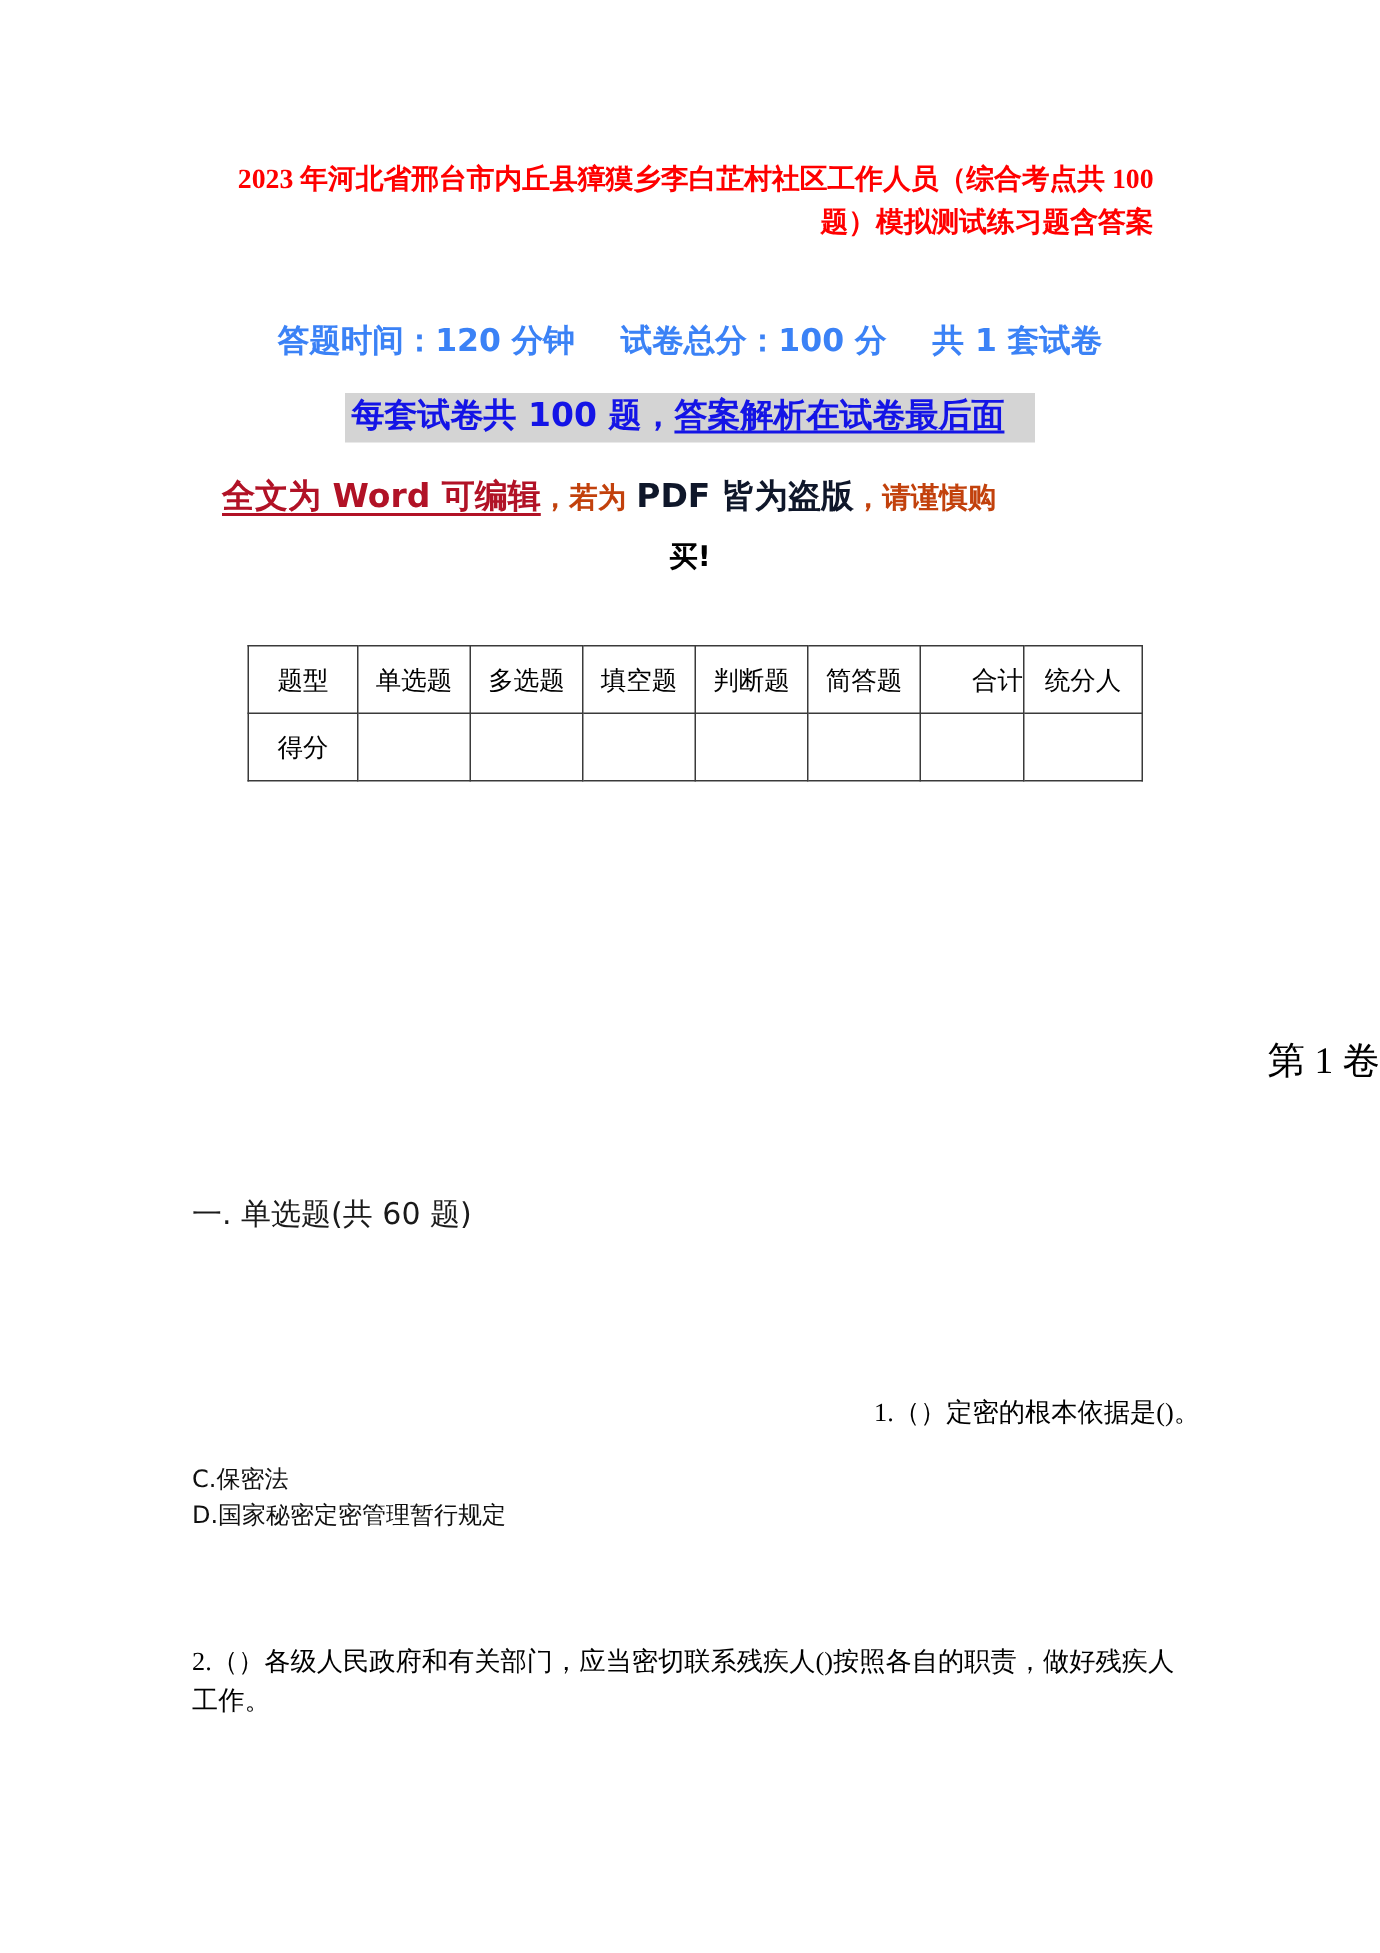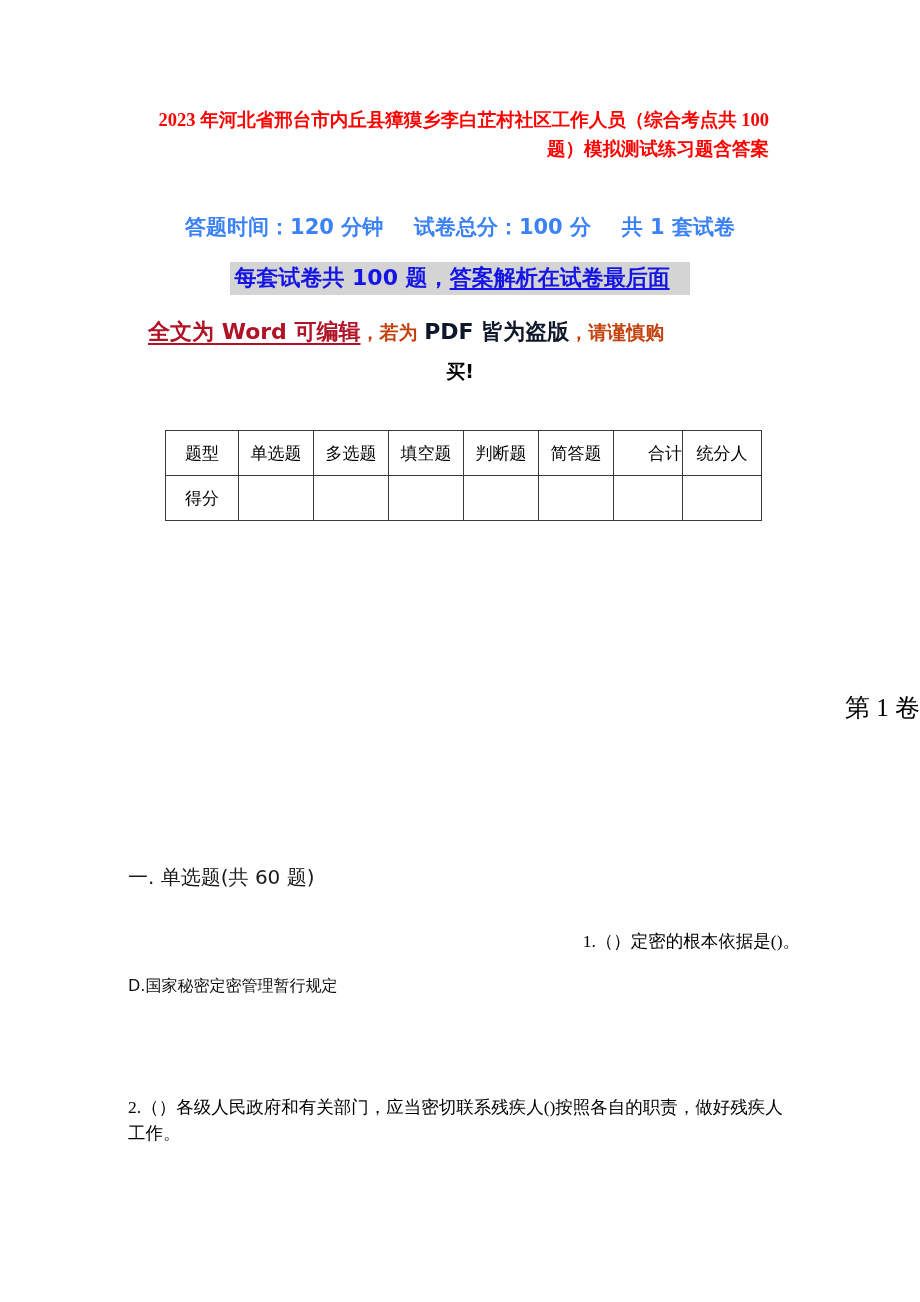--- a/index.html
+++ b/index.html
@@ -138,21 +138,21 @@
     font-family: "Liberation Serif", "DejaVu Serif", serif;
     font-size: 25px;
     line-height: 36px;
     color: #000000;
   }
 
   
   .section-heading {
     position: absolute;
     left: 128px;
-    top: 863px;
+    top: 795px;
     font-family: "DejaVu Sans", "Liberation Sans", sans-serif;
     font-size: 20px;
     line-height: 28px;
     color: #1A1A1A;
   }
 
   
   .question {
     position: absolute;
     left: 128px;
@@ -225,18 +225,19 @@
       </tr>
     </tbody>
   </table>
 
   <div class="volume-heading">第 1 卷</div>
 
   <div class="section-heading">一. 单选题(共 60 题)</div>
 
   <div class="question" id="q1">1.（）定密的根本依据是()。</div>
   <div class="options">
+    <span class="opt">C.保密法</span>
     <span class="opt">D.国家秘密定密管理暂行规定</span>
   </div>
 
   <div class="question" id="q2">2.（）各级人民政府和有关部门，应当密切联系残疾人()按照各自的职责，做好残疾人工作。</div>
 
 </div>
 
 </body></html>

